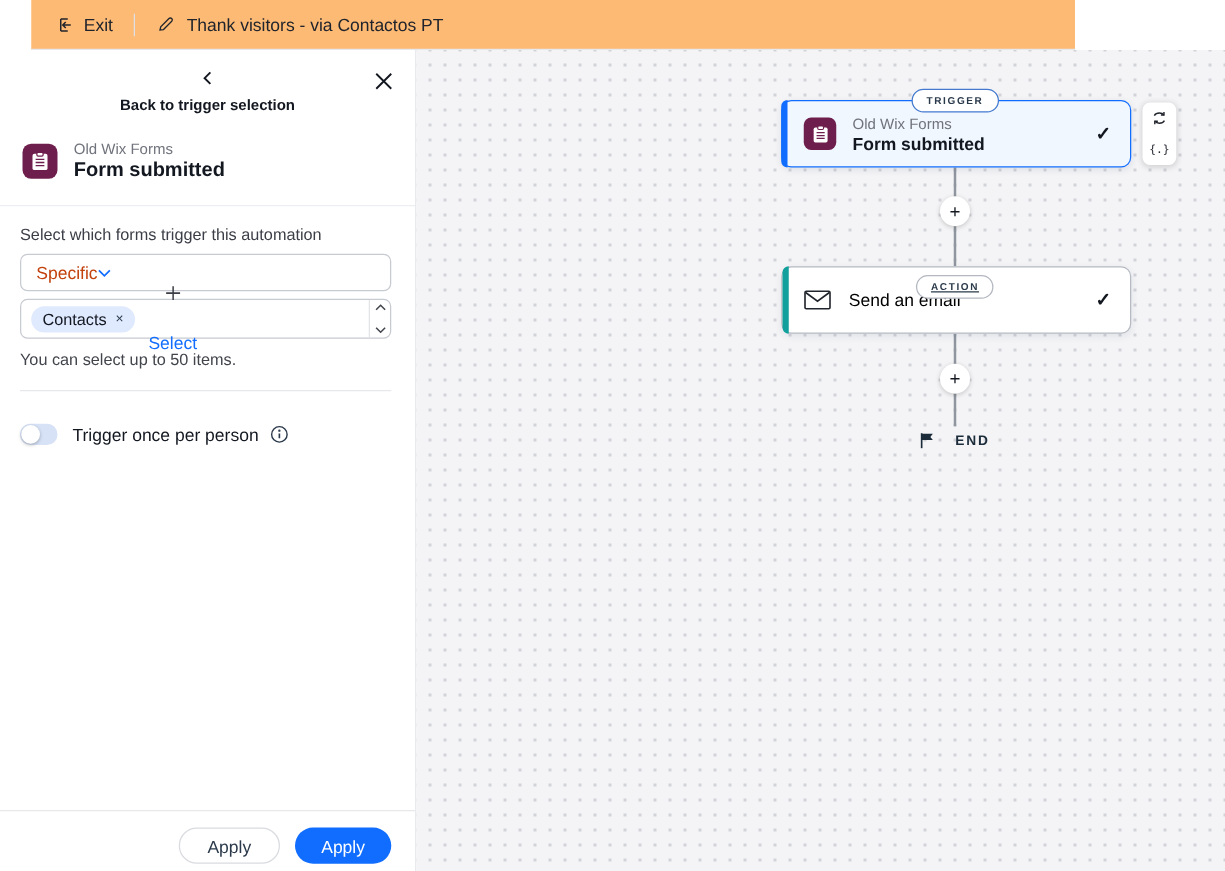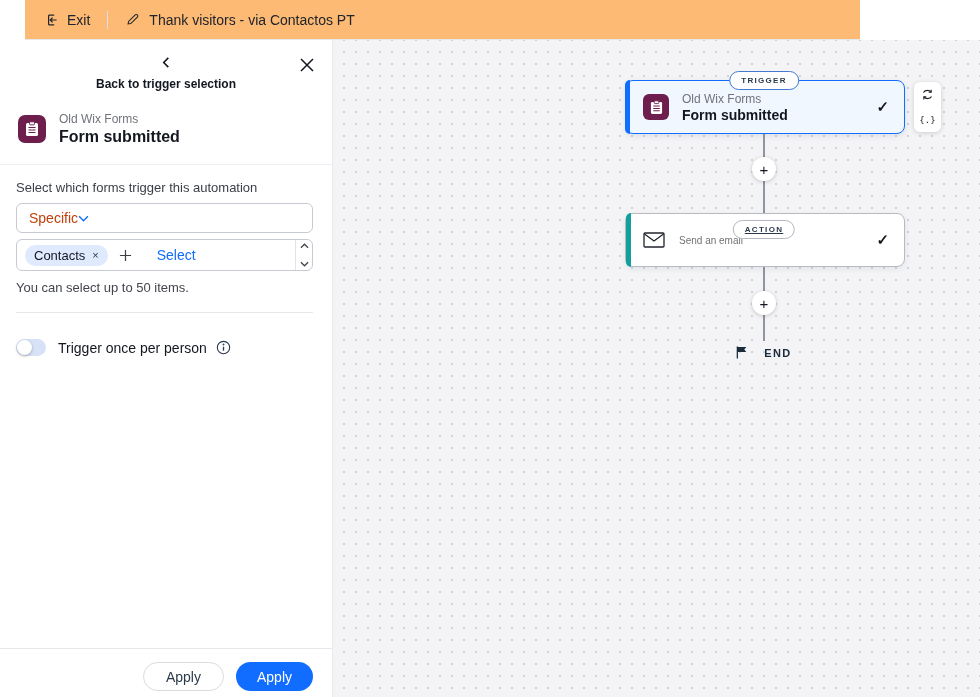--- a/index.html
+++ b/index.html
@@ -31,21 +31,21 @@
   .field-label { font-size:13px; color:#3b3e46; margin-bottom:8px; }
   .select-box { height:30px; border:1px solid #c7cad1; border-radius:6px; background:#fff;
                 display:flex; align-items:center; padding:0 10px 0 12px;
                 font-size:14px; color:#c2410c; margin-bottom:6px; cursor:pointer; }
   .multiselect { border:1px solid #c7cad1; border-radius:6px; background:#fff; height:32px;
                  display:flex; align-items:center; padding-left:8px; position:relative; margin-bottom:9px; }
   .tag { background:#dfeafe; border-radius:12px; padding:3px 9px; font-size:13px; color:#131720;
          display:flex; align-items:center; gap:7px; }
   .tag-x { font-size:11px; color:#2b3a4b; cursor:pointer; line-height:1; }
   .add-select { display:flex; align-items:center; gap:25px; margin-left:11px; font-size:14px;
-                color:#116dff; cursor:pointer; }
+                color:#116dff; cursor:pointer;flex-direction:column; }
   .ms-spinner { position:absolute; right:0; top:0; bottom:0; width:17px; border-left:1px solid #e3e4e8;
                 display:flex; flex-direction:column; justify-content:space-between; align-items:center;
                 padding:3px 0; }
   .ms-spinner span { display:flex; cursor:pointer; }
   .helper { font-size:13px; color:#42454c; }
   .section-divider { border-bottom:1px solid #e7e8ec; margin-top:17px; }
   .toggle-row { display:flex; align-items:center; gap:12px; margin-top:26px; }
   .toggle { width:30px; height:17px; border-radius:9px; background:#d7e2f7; position:relative;
             flex:none; cursor:pointer; }
   .toggle-knob { width:15px; height:15px; border-radius:50%; background:#fff; position:absolute;
@@ -78,21 +78,21 @@
   .node-trigger .node-accent { background:#116dff; left:-1px; }
   .node-action { top:173px; background:#fff; border:1px solid #b6bac2;
                  box-shadow:0 2px 6px rgba(25,48,90,.08); }
   .node-action .node-accent { background:#12a09c; left:0; }
   .node-inner { display:flex; align-items:center; width:100%; padding:0 15px 0 17px; }
   .node-icon { width:26px; height:26px; border-radius:6px; background:#6e1e4d; display:flex;
                align-items:center; justify-content:center; flex:none; }
   .node-texts { margin-left:13px; }
   .node-app { font-size:12px; color:#70737c; }
   .node-title { font-size:14px; font-weight:700; color:#131720; margin-top:1px; }
-  .node-title-plain { font-size:10px; color:#737373; margin-left:14px;text-align:center; }
+  .node-title-plain { font-size:14px; color:#000000; margin-left:14px;text-align:center; }
   .node-check { margin-left:auto; font-size:15px; font-weight:700; color:#131720; }
 
   .node-toolbar { position:absolute; left:581px; top:42px; width:27px; background:#fff;
                   border-radius:6px; box-shadow:0 1px 5px rgba(0,0,0,.16); z-index:4;
                   display:flex; flex-direction:column; }
   .tool-btn { width:27px; height:25px; display:flex; align-items:center; justify-content:center;
               cursor:pointer; }
   .code-glyph { font-family:"DejaVu Sans Mono", monospace; font-size:9px; color:#20242c; }
 
   .plus-btn { position:absolute; left:431px; transform:translate(-50%,-50%); width:24px; height:24px;

